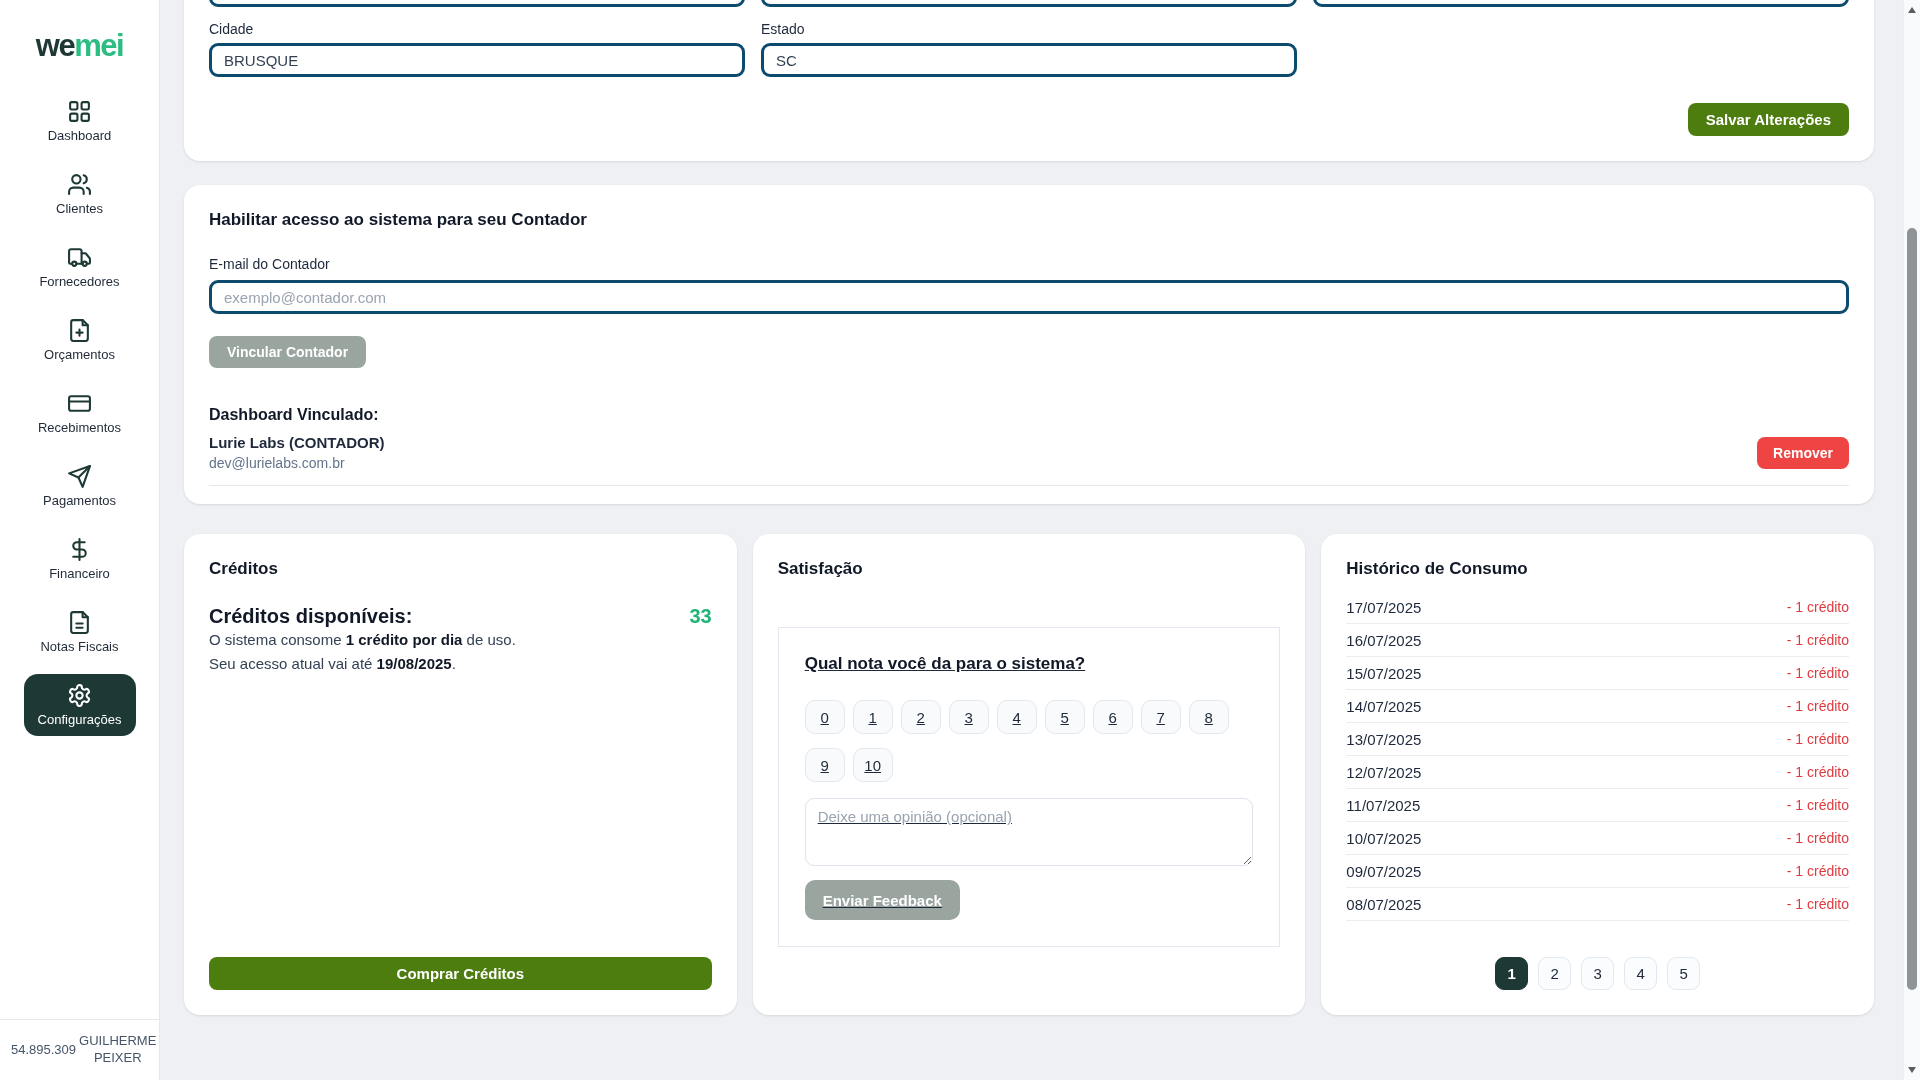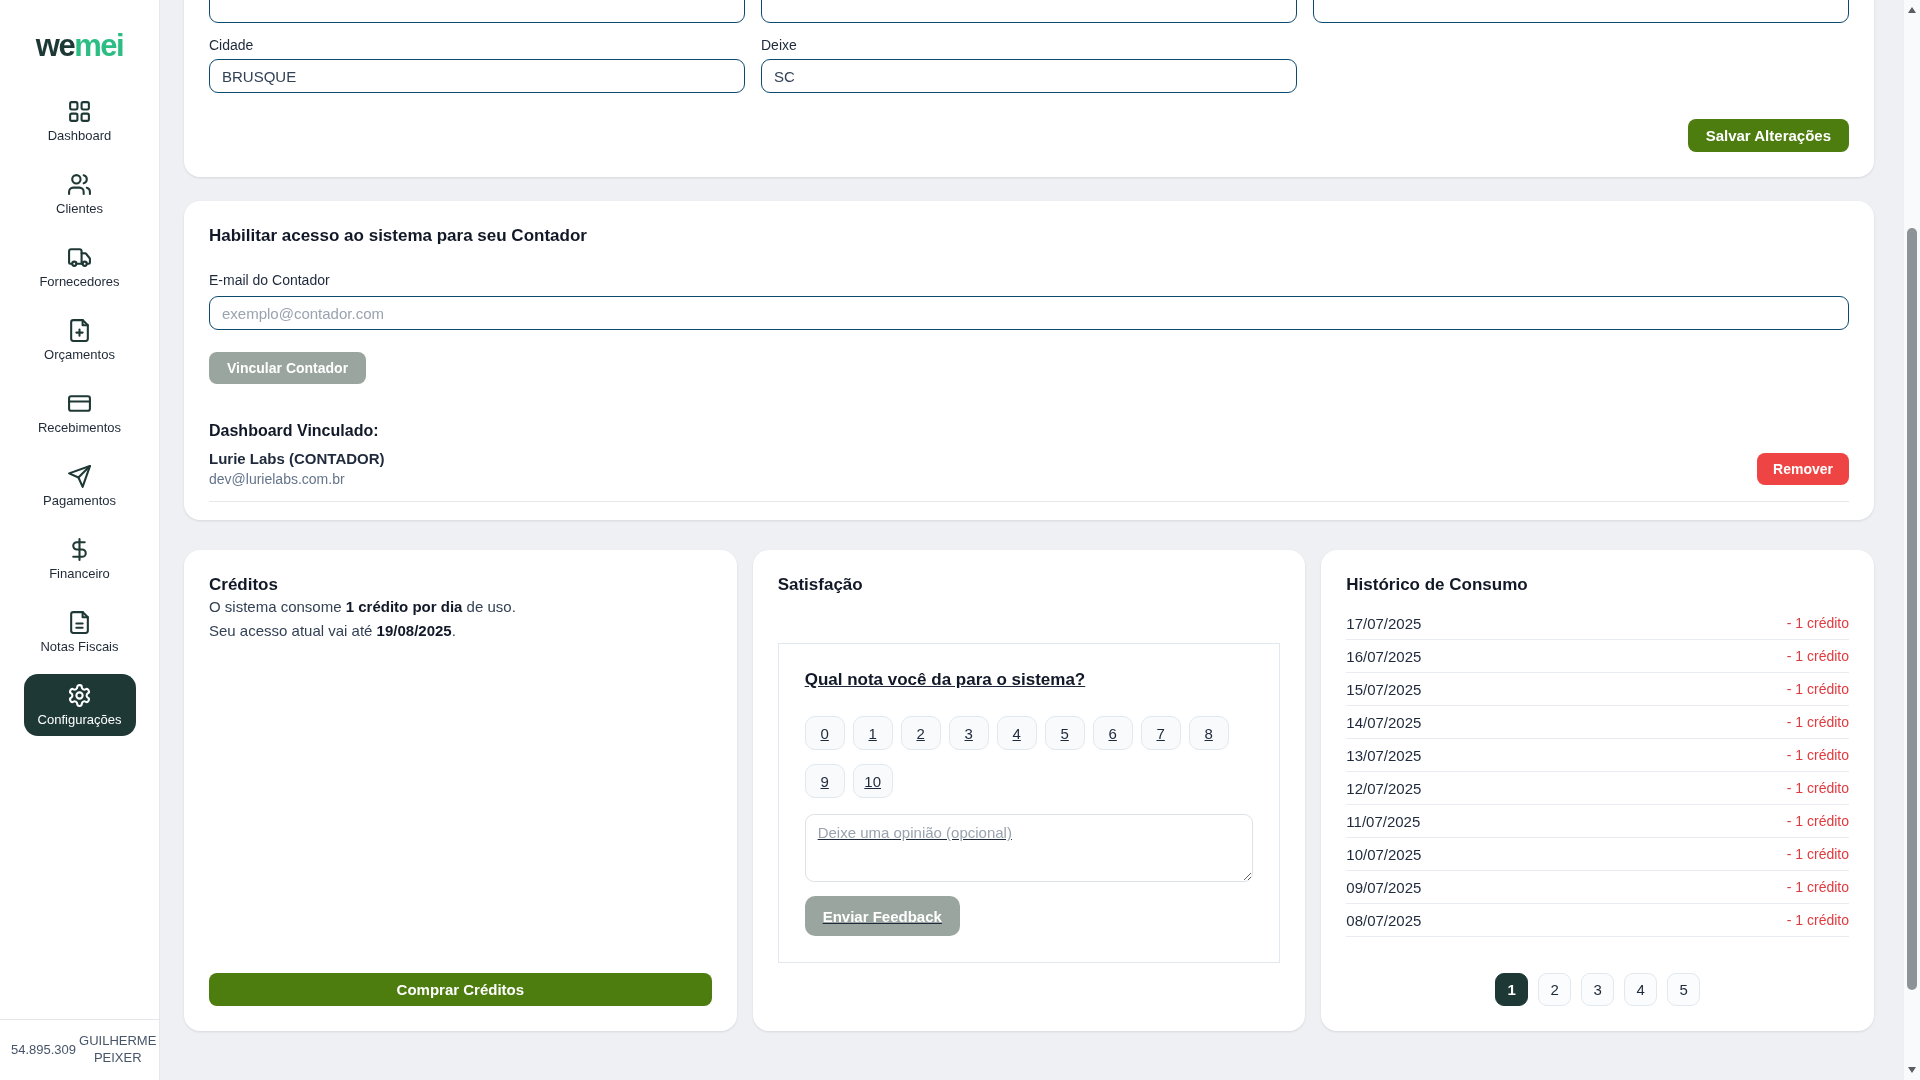--- a/index.html
+++ b/index.html
@@ -34,32 +34,32 @@
   .nav-item.active .nav-label { color: #ffffff; }
   .sidebar-footer {
     position: absolute; bottom: 0; left: 0; width: 100%;
     border-top: 1px solid #e5e7eb; padding: 12px 8px 14px;
     display: flex; flex-direction: row; align-items: center; gap: 3px;
   }
   .sidebar-footer svg { width: 14px; height: 14px; stroke: #64748b; }
   .footer-text { font-size: 13px; color: #475569; text-align: center; line-height: 17px; width: 96px; }
 
   
-  .main { flex: 1; padding: 16px 46px 0 24px; display: flex; flex-direction: column; }
+  .main { flex: 1; padding: 0 46px 0 24px; display: flex; flex-direction: column; }
   .card {
     background: #ffffff; border-radius: 16px;
     box-shadow: 0 1px 3px rgba(16,24,40,.07), 0 1px 2px rgba(16,24,40,.04);
   }
 
   
   .card-top { margin-top: -52px; padding: 25px; }
   .grid3 { display: grid; grid-template-columns: 1fr 1fr 1fr; gap: 14px 16px; }
   .field-label { font-size: 14px; color: #1e293b; margin-bottom: 6px; display: block; }
   .text-input {
-    width: 100%; height: 34px; border: 1px solid #0c4a6e; border-radius: 9px;
+    width: 100%; height: 34px; border: 3px solid #0c4a6e; border-radius: 9px;
     padding: 0 12px; font-size: 15px; color: #334155; background: #fff;
     font-family: inherit; outline: none;
   }
   .text-input::placeholder { color: #9aa3b0; }
   .row2 { margin-top: 14px; }
   .btn-row { margin-top: 26px; display: flex; justify-content: flex-end; }
   .btn {
     border: none; border-radius: 8px; font-family: inherit; font-weight: bold;
     cursor: pointer; display: inline-flex; align-items: center; justify-content: center;
   }
@@ -245,21 +245,21 @@
         <input class="text-input" type="text" style="">
         <input class="text-input" type="text" style="">
         <input class="text-input" type="text" style="">
       </div>
       <div class="grid3 row2">
         <div>
           <label class="field-label">Cidade</label>
           <input class="text-input" type="text" value="BRUSQUE" style="">
         </div>
         <div>
-          <label class="field-label">Deixe</label>
+          <label class="field-label">Estado</label>
           <input class="text-input" type="text" value="SC" style="">
         </div>
         <div></div>
       </div>
       <div class="btn-row">
         <button class="btn btn-dark">Salvar Alterações</button>
       </div>
     </section>
 
     <section class="card card-contador">
@@ -275,20 +275,24 @@
           <div class="linked-email">dev@lurielabs.com.br</div>
         </div>
         <button class="btn btn-red">Remover</button>
       </div>
     </section>
 
     <div class="cards-row">
 
       <section class="card">
         <h2 class="section-title">Créditos</h2>
+        <div class="credits-head">
+          <span class="credits-avail">Créditos disponíveis:</span>
+          <span class="credits-count">33</span>
+        </div>
         <p class="credits-line"><span>O sistema consome </span><b>1 crédito por dia</b><span> de uso.</span></p>
         <p class="credits-line"><span>Seu acesso atual vai até </span><b>19/08/2025</b><span>.</span></p>
         <div class="credits-spacer"></div>
         <button class="btn btn-dark buy-btn">Comprar Créditos</button>
       </section>
 
       <section class="card">
         <h2 class="section-title">Satisfação</h2>
         <div class="satis-box">
           <div class="satis-question">Qual nota você da para o sistema?</div>

